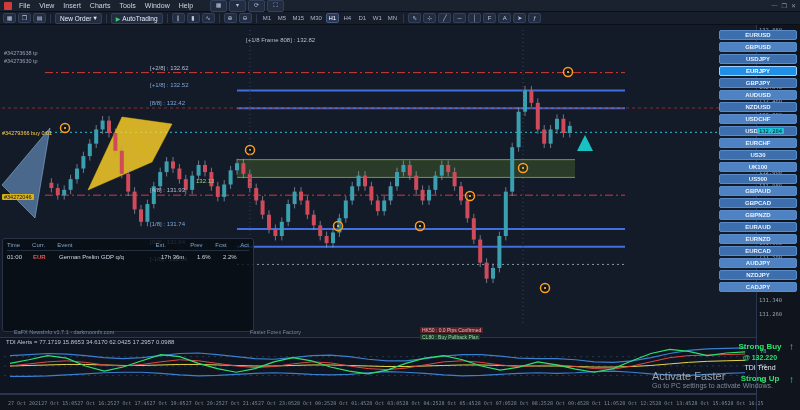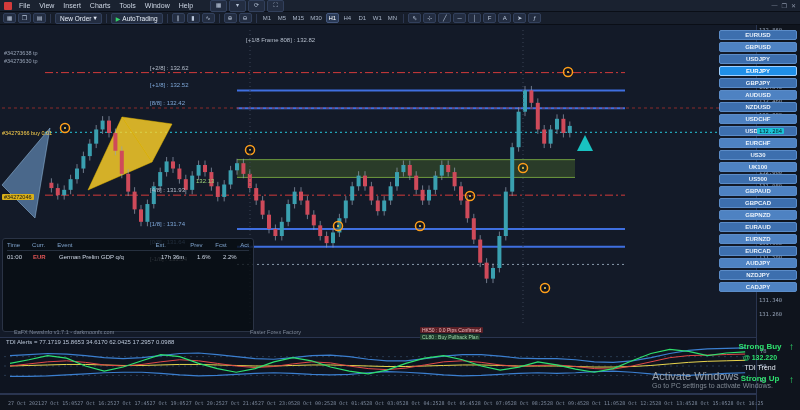--- a/index.html
+++ b/index.html
@@ -505,17 +505,17 @@
   <div class="signals">
     <div class="sig-strong">Strong Buy</div>
     <div class="sig-price">@ 132.220</div>
     <div class="sig-trend">TDI Trend</div>
     <div class="sig-strong">Strong Up</div>
   </div>
   <span class="sig-arrow" style="left:789px;top:341px;">↑</span>
   <span class="sig-arrow" style="left:789px;top:374px;">↑</span>
 
   <div class="activate">
-    <div class="act1">Activate Windows</div>
+    <div class="act1">Activate Faster</div>
     <div class="act2">Go to PC settings to activate Windows.</div>
   </div>
 
 </div>
 
 </body></html>

